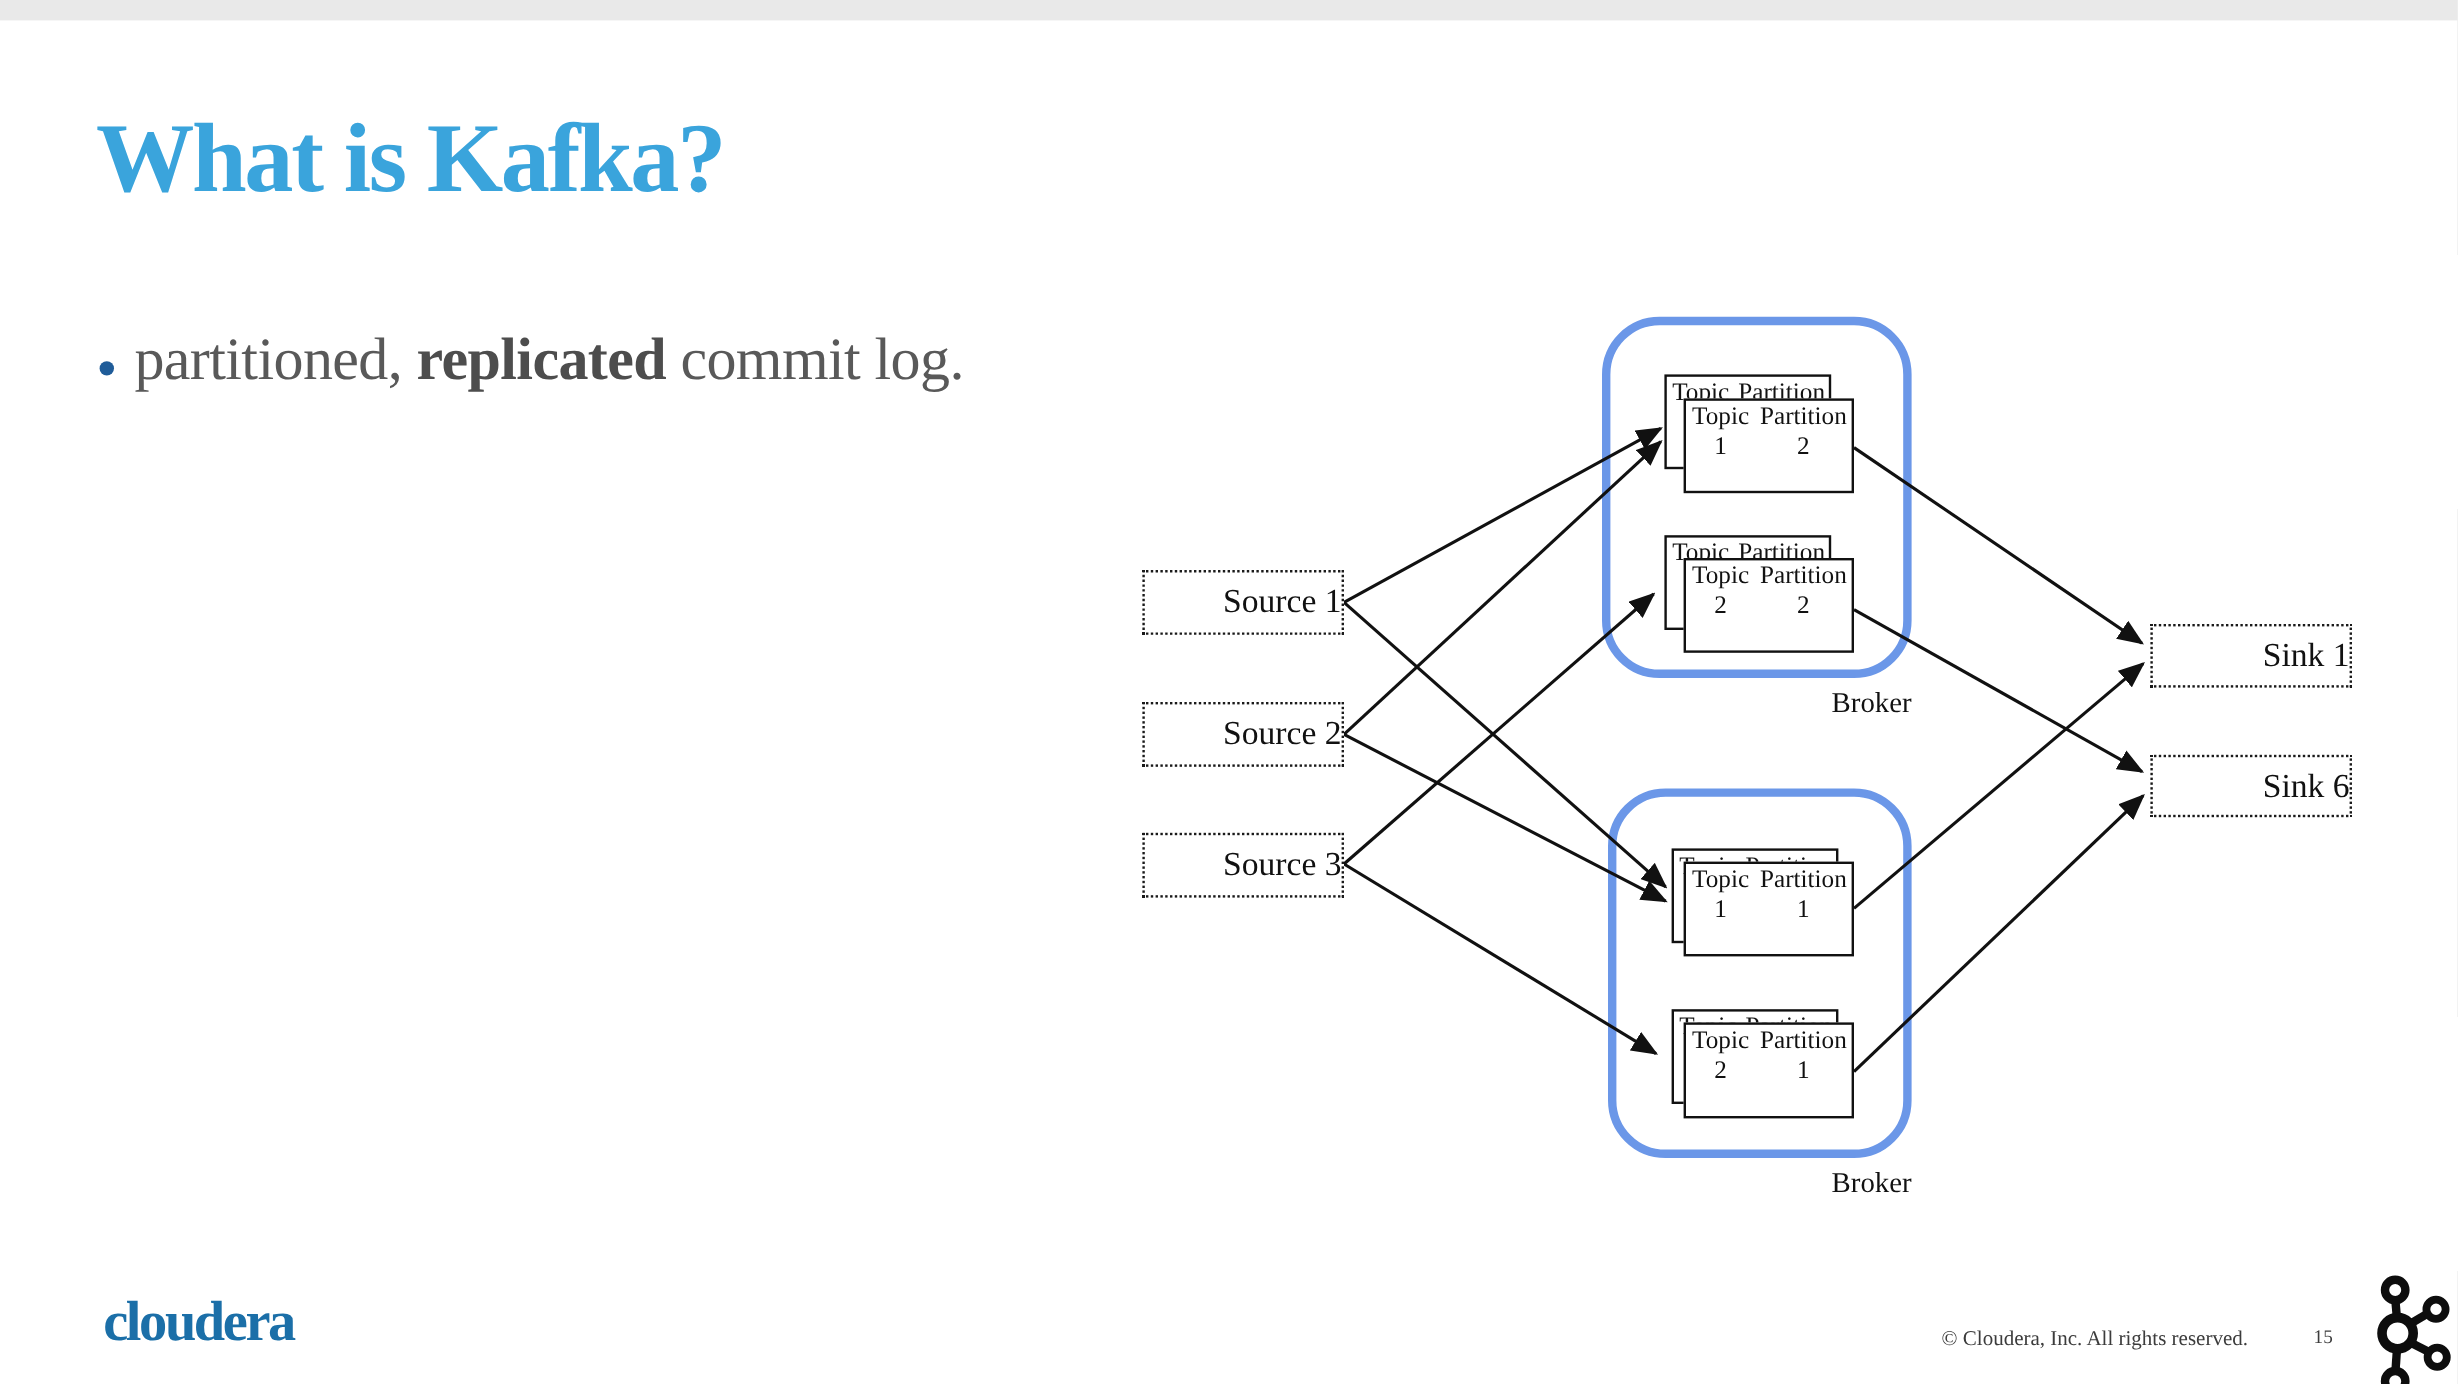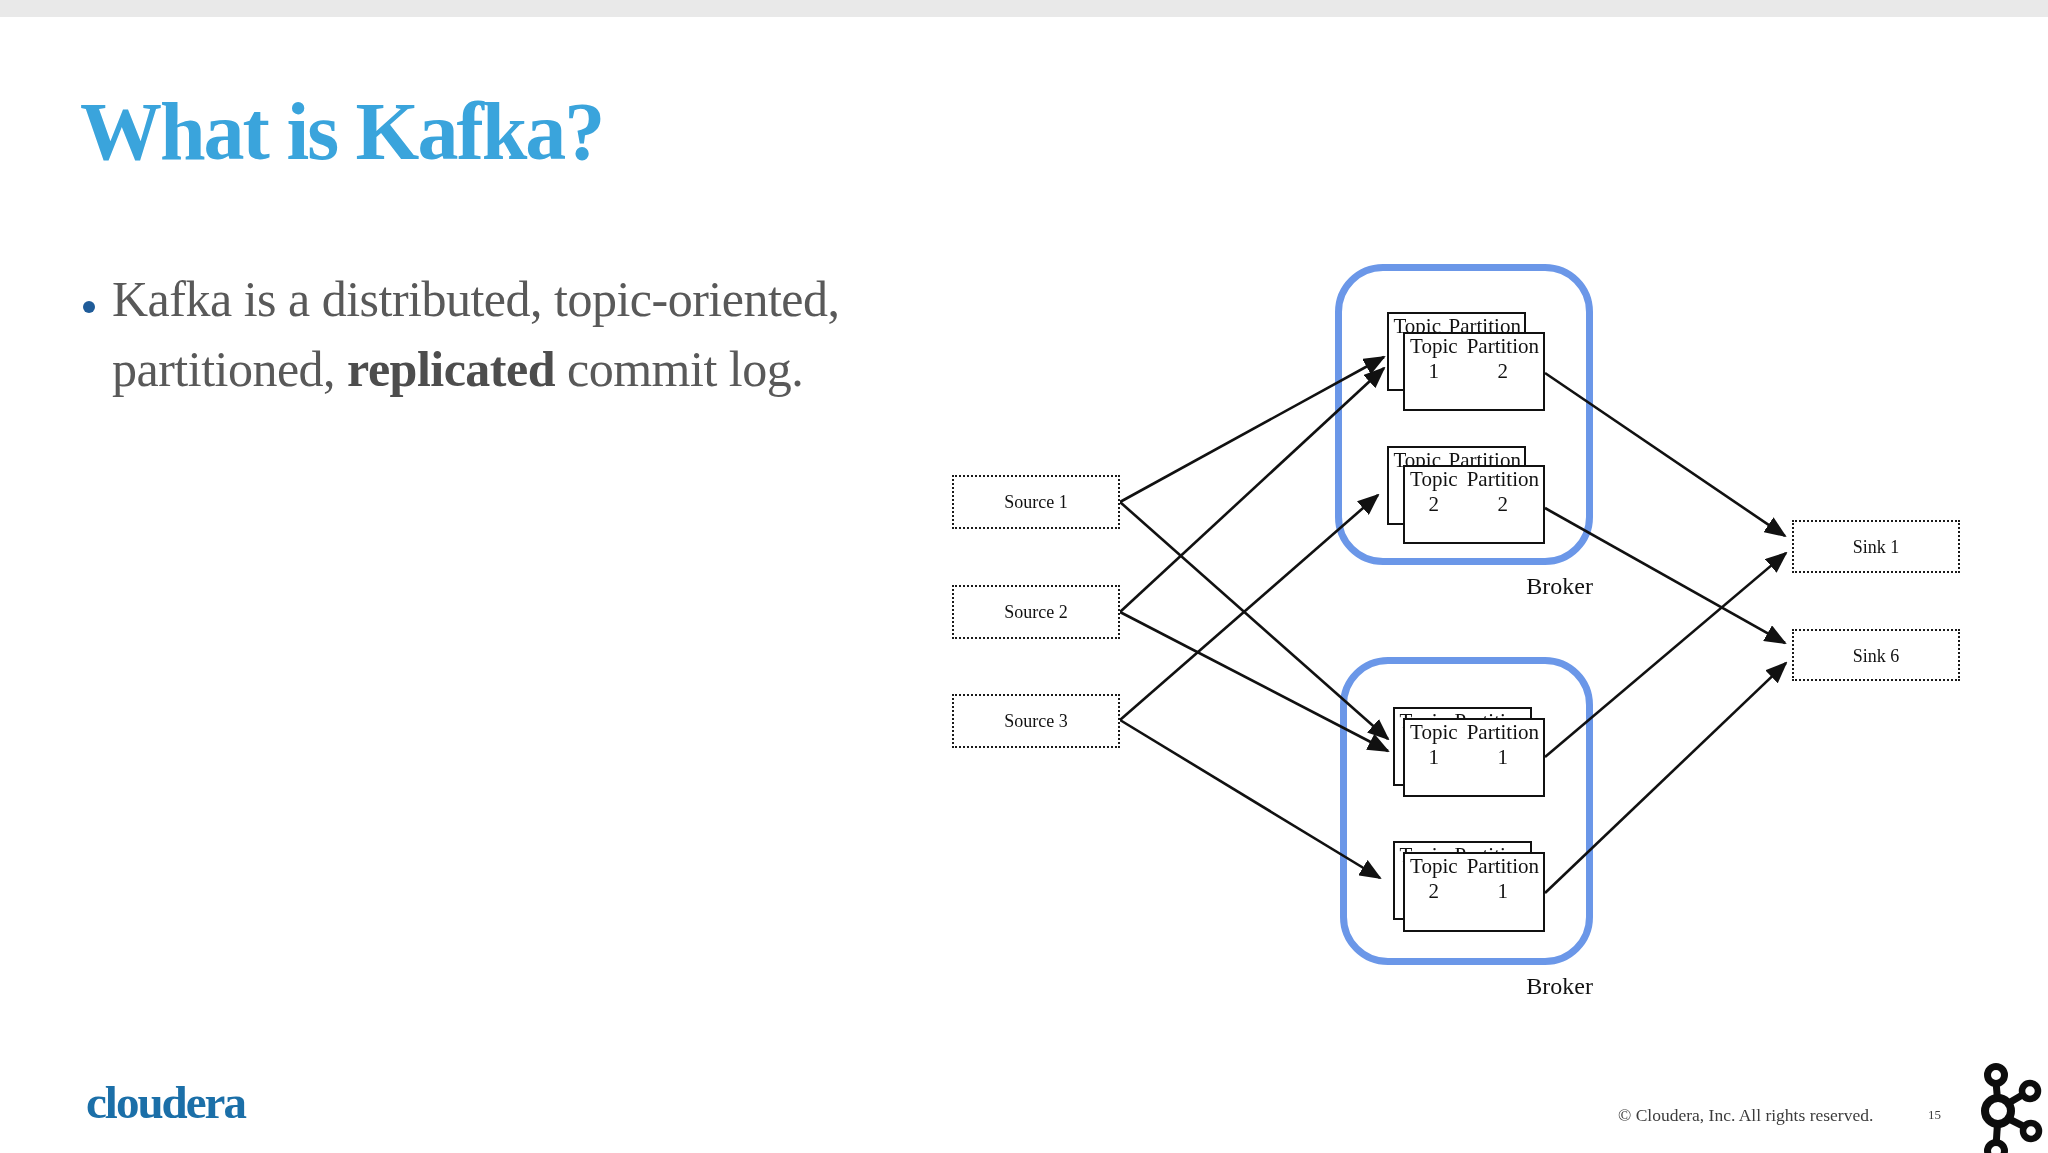--- a/index.html
+++ b/index.html
@@ -20,21 +20,21 @@
   }
   .bullet-text{
     position:absolute; left:112px; top:247px; width:900px;
     font-size:50px; line-height:70px; color:#595959; letter-spacing:-0.5px;
   }
   .bullet-text b{color:#4d4d4d;}
   
   .dotted-box{
     position:absolute; width:168px; height:54px; background:#fff;
     border:2px dotted #1a1a1a; box-sizing:border-box;
-    font-size:18px; color:#111; text-align:center; line-height:50px; z-index:6;
+    font-size:28px; color:#111; text-align:right; line-height:50px; z-index:6;
   }
   .broker{
     position:absolute; border:7px solid #6B97E8; border-radius:48px;
     box-sizing:border-box; background:transparent; z-index:1;
   }
   .broker-label{
     position:absolute; font-size:24px; color:#111; text-align:right; z-index:6;
   }
   .card{
     position:absolute; width:142px; height:79px; background:#fff;
@@ -51,34 +51,33 @@
   .cloudera-logo{
     position:absolute; left:86px; top:1058px;
     font-size:47px; font-weight:bold; letter-spacing:-2px; color:#1B6FA8;
   }
   .copyright{
     position:absolute; left:1618px; top:1086px;
     font-size:17.5px; color:#3c3c3c; line-height:24px;
   }
   .page-number{
     position:absolute; left:1928px; top:1086px;
-    font-size:13px; color:#3c3c3c; line-height:24px;
+    font-size:16px; color:#3c3c3c; line-height:24px;
   }
   .kafka-logo{position:absolute; left:1968px; top:1044px; z-index:6;}
 </style>
 </head>
 <body>
 
 <div class="slide">
 
   <div class="title">What is Kafka?</div>
 
   <div class="bullet-dot"></div>
   <div class="bullet-text">
-    <div>Kafka is a distributed, topic-oriented,</div>
     <div><span>partitioned, </span><b>replicated</b><span> commit log.</span></div>
   </div>
 
   <svg class="edges" viewBox="0 0 2048 1153">
     <defs>
       <marker id="arrow" markerUnits="userSpaceOnUse" markerWidth="22" markerHeight="18" refX="20" refY="9" orient="auto">
         <path d="M0,0 L22,9 L0,18 Z" fill="#111"></path>
       </marker>
     </defs>
   <line x1="1120" y1="485" x2="1384" y2="340" marker-end="url(#arrow)"></line>

